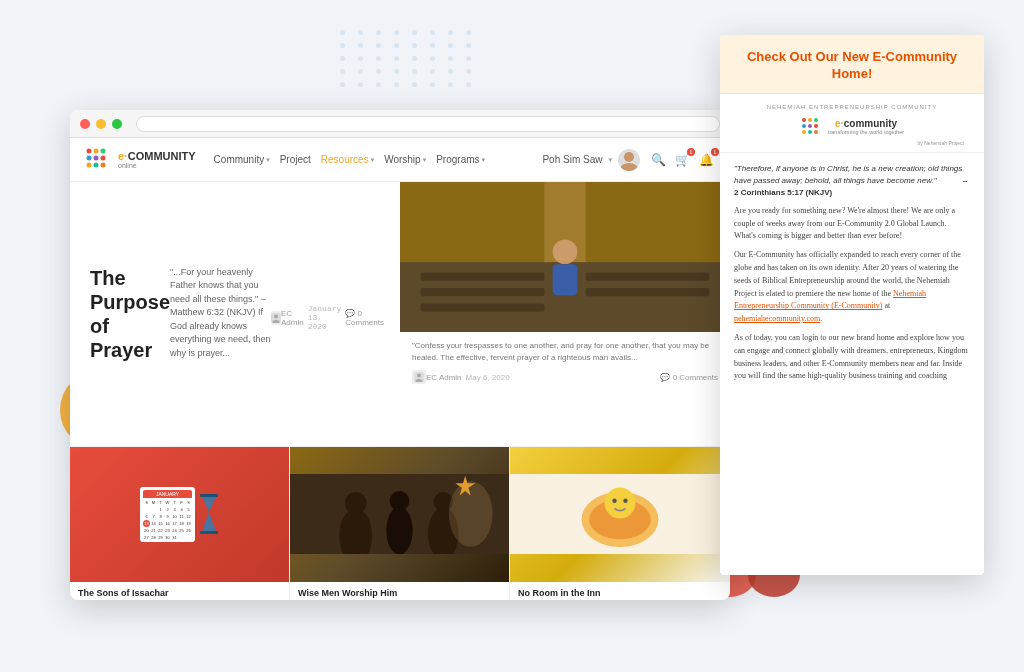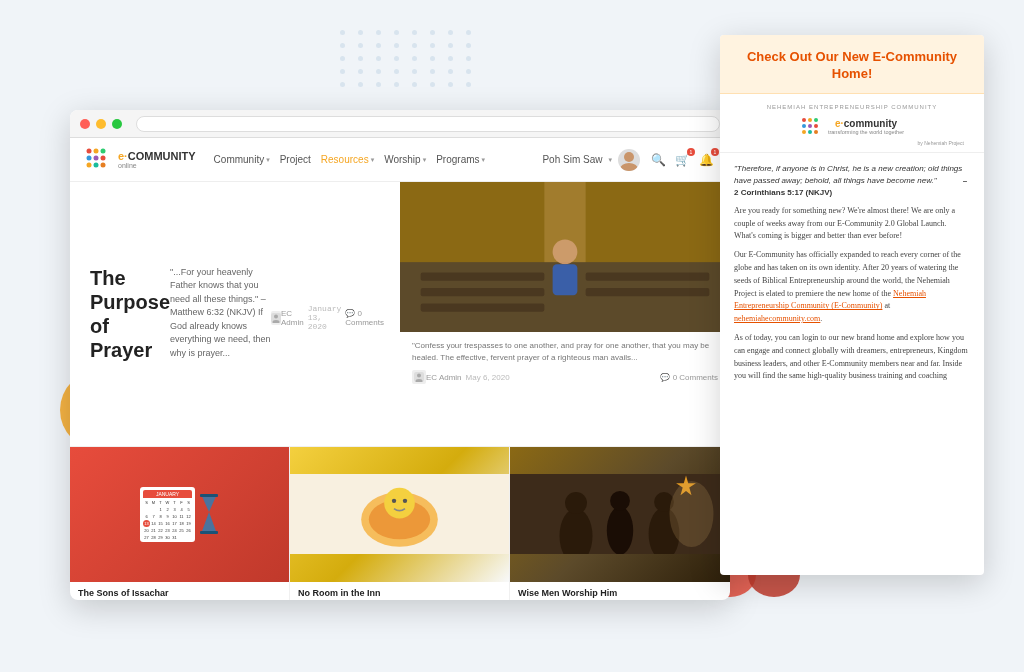--- a/index.html
+++ b/index.html
@@ -735,56 +735,56 @@
           <svg width="20" height="40" viewBox="0 0 20 40" style="margin-left:4px;">
             <polygon points="2,0 18,0 10,18 18,40 2,40 10,18" fill="#2980b9" opacity="0.8"></polygon>
             <rect x="1" y="0" width="18" height="3" rx="1" fill="#1a5276"></rect>
             <rect x="1" y="37" width="18" height="3" rx="1" fill="#1a5276"></rect>
           </svg>
         </div>
         <div class="bottom-post-title">The Sons of Issachar</div>
       </div>
 
       <div class="bottom-post">
-        <div class="bottom-img baby-img">
-          <svg width="100%" height="80" viewBox="0 0 200 80" preserveAspectRatio="xMidYMid slice">
-            <rect width="200" height="80" fill="#f8f0e0"></rect>
-
-            <ellipse cx="100" cy="45" rx="35" ry="25" fill="#f5a623" opacity="0.7"></ellipse>
-            <ellipse cx="100" cy="45" rx="28" ry="18" fill="#e67e22" opacity="0.6"></ellipse>
-
-            <circle cx="100" cy="30" r="14" fill="#f4d03f"></circle>
-
-            <circle cx="95" cy="28" r="2" fill="#555"></circle>
-            <circle cx="105" cy="28" r="2" fill="#555"></circle>
-
-            <path d="M95 35 Q100 39 105 35" fill="none" stroke="#888" stroke-width="1.5"></path>
-          </svg>
-        </div>
-        <div class="bottom-post-title">No Room in the Inn</div>
-      </div>
-
-      <div class="bottom-post">
         <div class="bottom-img nativity-img">
           <svg width="100%" height="80" viewBox="0 0 200 80" preserveAspectRatio="xMidYMid slice">
             <rect width="200" height="80" fill="#3d2b1a"></rect>
 
             <ellipse cx="60" cy="60" rx="15" ry="25" fill="#2a1a0a"></ellipse>
             <circle cx="60" cy="30" r="10" fill="#2a1a0a"></circle>
             <ellipse cx="100" cy="55" rx="12" ry="22" fill="#1a0d05"></ellipse>
             <circle cx="100" cy="28" r="9" fill="#1a0d05"></circle>
             <ellipse cx="140" cy="58" rx="14" ry="24" fill="#2a1a0a"></ellipse>
             <circle cx="140" cy="29" r="9" fill="#2a1a0a"></circle>
 
             <polygon points="160,5 162,12 169,12 163,16 165,23 160,19 155,23 157,16 151,12 158,12" fill="#f5a623" opacity="0.9"></polygon>
 
             <ellipse cx="165" cy="40" rx="20" ry="30" fill="#d4a96a" opacity="0.2"></ellipse>
           </svg>
         </div>
         <div class="bottom-post-title">Wise Men Worship Him</div>
+      </div>
+
+      <div class="bottom-post">
+        <div class="bottom-img baby-img">
+          <svg width="100%" height="80" viewBox="0 0 200 80" preserveAspectRatio="xMidYMid slice">
+            <rect width="200" height="80" fill="#f8f0e0"></rect>
+
+            <ellipse cx="100" cy="45" rx="35" ry="25" fill="#f5a623" opacity="0.7"></ellipse>
+            <ellipse cx="100" cy="45" rx="28" ry="18" fill="#e67e22" opacity="0.6"></ellipse>
+
+            <circle cx="100" cy="30" r="14" fill="#f4d03f"></circle>
+
+            <circle cx="95" cy="28" r="2" fill="#555"></circle>
+            <circle cx="105" cy="28" r="2" fill="#555"></circle>
+
+            <path d="M95 35 Q100 39 105 35" fill="none" stroke="#888" stroke-width="1.5"></path>
+          </svg>
+        </div>
+        <div class="bottom-post-title">No Room in the Inn</div>
       </div>
 
     </div>
   </div>
 </div>
 
 <div class="right-panel">
 
   <div class="panel-header">
     <div class="panel-header-title">Check Out Our New E-Community Home!</div>

